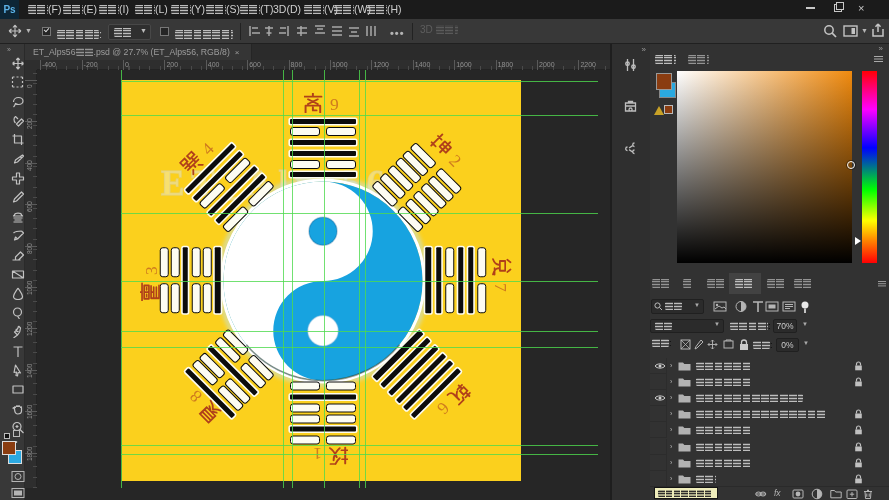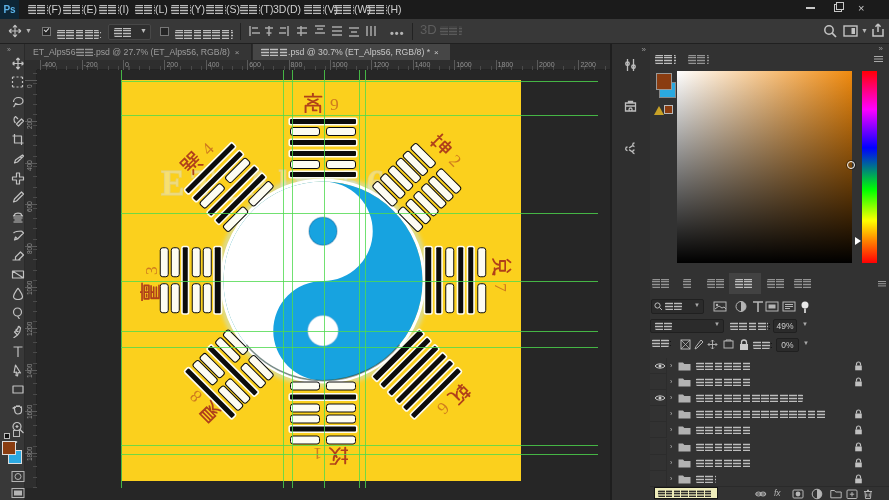--- a/index.html
+++ b/index.html
@@ -98,39 +98,38 @@
         <path d="M2 2 H12 M2 6 H12 M2 10 H12" stroke="#a8a8a8" stroke-width="1.5" fill="none"></path>
       </svg>
       <svg class="oicon" style="left:347px;top:6px" width="13" height="12" viewBox="0 0 13 12">
         <path d="M2 3 H12 M4 7 H10 M2 11 H12" stroke="#a8a8a8" stroke-width="1.5" fill="none"></path>
       </svg>
       <svg class="oicon" style="left:364px;top:6px" width="13" height="12" viewBox="0 0 13 12">
         <path d="M3 1 V11 M7 1 V11 M11 1 V11" stroke="#a8a8a8" stroke-width="1.5" fill="none"></path>
       </svg>
       <span class="oicon" style="left:390px;top:7px;font-weight:bold;letter-spacing:1px">•••</span>
       <span style="position:absolute;left:412px;top:4px;width:1px;height:17px;background:#222"></span>
-      <span class="oicon" style="left:420px;top:4px;color:#5e5e5e;font-size:13px">3D <span class="zh" style="width:22px;background:repeating-linear-gradient(0deg,rgba(94,94,94,.9) 0 1px,rgba(94,94,94,.25) 1px 3px)"></span></span>
+      <span class="oicon" style="left:420px;top:4px;color:#5e5e5e;font-size:10px">3D <span class="zh" style="width:22px;background:repeating-linear-gradient(0deg,rgba(94,94,94,.9) 0 1px,rgba(94,94,94,.25) 1px 3px)"></span></span>
       <svg class="oicon" style="left:823px;top:5px" width="14" height="14" viewBox="0 0 14 14">
         <circle cx="6" cy="6" r="4.2" stroke="#c4c4c4" stroke-width="1.5" fill="none"></circle>
         <path d="M9.2 9.2 L13 13" stroke="#c4c4c4" stroke-width="1.7"></path>
       </svg>
       <svg class="oicon" style="left:843px;top:6px" width="15" height="12" viewBox="0 0 15 12">
         <rect x="1" y="1" width="13" height="10" stroke="#c4c4c4" stroke-width="1.4" fill="none"></rect>
         <rect x="8.5" y="3" width="3.5" height="6" fill="#c4c4c4"></rect>
       </svg>
       <span class="oicon" style="left:861px;top:5px;font-size:7px">▼</span>
       <svg class="oicon" style="left:871px;top:4px" width="14" height="15" viewBox="0 0 14 15">
         <path d="M2 6 V13 H12 V6" stroke="#c4c4c4" stroke-width="1.5" fill="none"></path>
         <path d="M7 1 V9 M7 1 L4.5 3.8 M7 1 L9.5 3.8" stroke="#c4c4c4" stroke-width="1.5" fill="none"></path>
       </svg>
     </div>
 
 <div class="abs" id="tabbar">
       <div class="tab" style="left:0;width:227px;background:#353535;color:#9d9d9d;border-right:1px solid #252525"><span style="margin-left:8px">ET_Alps56</span><span class="zh dim" style="width:18px;height:8px"></span><span>.psd @ 27.7% (ET_Alps56, RGB/8)</span><span style="margin-left:5px;font-size:8px">×</span></div>
-      <div class="tab" style="left:228px;width:197px;background:#464646;color:#c8c8c8"><span class="zh" style="width:27px;height:8px;margin-left:8px"></span><span>.psd @ 30.7% (ET_Alps56, RGB/8) *</span><span style="margin-left:4px;font-size:8px">×</span></div>
     </div>
 
 <div class="abs" id="toolbar">
       <div style="position:absolute;left:7px;top:2px;color:#999;font-size:7px;letter-spacing:-1px">»</div>
       <svg class="tool" style="top:12.5px;left:6px" width="13" height="13" viewBox="0 0 13 13">
         <path d="M6.5 1 V12 M1 6.5 H12 M6.5 1 L4.8 3 M6.5 1 L8.2 3 M6.5 12 L4.8 10 M6.5 12 L8.2 10 M1 6.5 L3 4.8 M1 6.5 L3 8.2 M12 6.5 L10 4.8 M12 6.5 L10 8.2" stroke="#c2c2c2" stroke-width="1.2" fill="none" stroke-linejoin="round"></path>
       </svg>
       <svg class="tool" style="top:31.7px;left:6px" width="13" height="13" viewBox="0 0 13 13">
         <path d="M1 1 H3 M5 1 H7 M9 1 H11 M1 1 V3 M1 5 V7 M1 9 V11 M11 1 V3 M11 5 V7 M11 9 V11 M1 11 H3 M5 11 H7 M9 11 H11" stroke="#c2c2c2" stroke-width="1.2" fill="none" stroke-linejoin="round"></path>
       </svg>
@@ -490,21 +489,21 @@
         <path d="M3 4.5 H11 M3 6.5 H11 M3 8.5 H8" stroke="#b5b5b5"></path>
       </svg>
       <svg style="position:absolute;left:148px;top:256px" width="14" height="14" viewBox="0 0 14 14">
         <circle cx="7" cy="5" r="3.5" fill="#e8e8e8"></circle>
         <path d="M7 8.5 V13" stroke="#e8e8e8" stroke-width="1.6"></path>
       </svg>
       <div style="position:absolute;left:0px;top:275px;width:74px;height:14px;background:#2b2b2b;border:1px solid #202020;border-radius:2px"></div>
       <div style="position:absolute;left:5px;top:278px;font-size:8.5px;line-height:9px"><span class="zh" style="width:17px;height:8px"></span></div>
       <span style="position:absolute;left:64px;top:277px;font-size:6px;color:#aaa">▼</span>
       <div style="position:absolute;left:80px;top:278px;font-size:8.5px;line-height:9px"><span class="zh" style="width:38px;height:8px"></span>:</div>
-      <div style="position:absolute;left:123px;top:275px;width:24px;height:14px;background:#2b2b2b;border:1px solid #202020;border-radius:2px;color:#ccc;font-size:8.5px;text-align:center;line-height:13px">49%</div>
+      <div style="position:absolute;left:123px;top:275px;width:24px;height:14px;background:#2b2b2b;border:1px solid #202020;border-radius:2px;color:#ccc;font-size:8.5px;text-align:center;line-height:13px">70%</div>
       <span style="position:absolute;left:152px;top:277px;font-size:6px;color:#aaa">▼</span>
       <div style="position:absolute;left:2px;top:295px;font-size:8.5px;line-height:9px"><span class="zh" style="width:17px;height:8px"></span>:</div>
       <svg style="position:absolute;left:30px;top:295px" width="11" height="12" viewBox="0 0 11 12">
         <rect x="1" y="1" width="9" height="9" stroke="#b5b5b5" fill="none"></rect>
         <path d="M1 1 L10 10 M10 1 L1 10" stroke="#b5b5b5" stroke-width=".8"></path>
       </svg>
       <svg style="position:absolute;left:43px;top:295px" width="11" height="12" viewBox="0 0 11 12">
         <path d="M8 1 L10 3 L4 9 L2 10 L3 7.5 Z" stroke="#b5b5b5" fill="none"></path>
       </svg>
       <svg style="position:absolute;left:57px;top:295px" width="11" height="12" viewBox="0 0 11 12">

